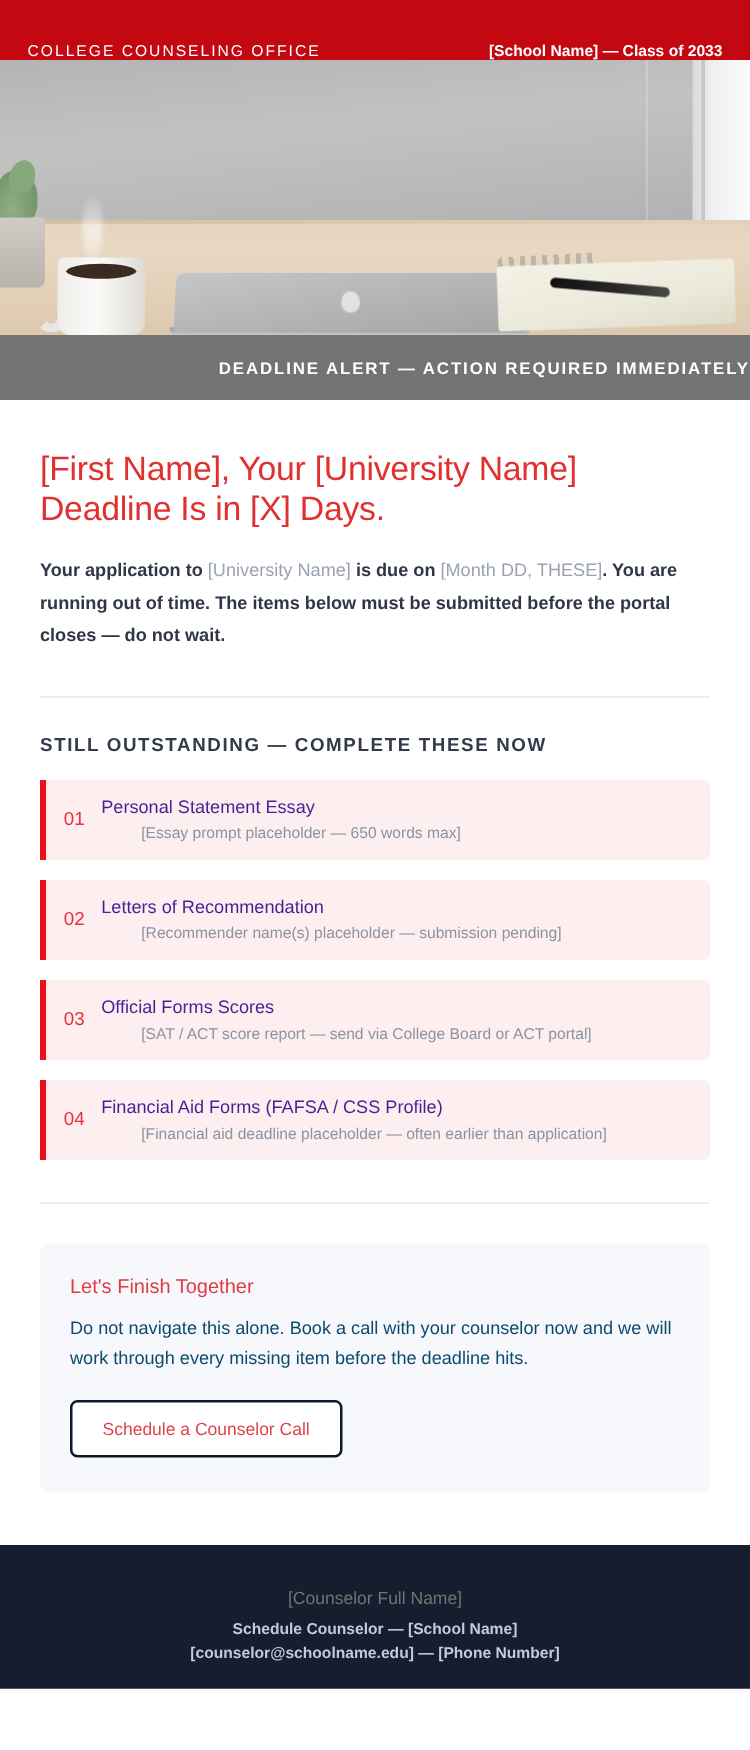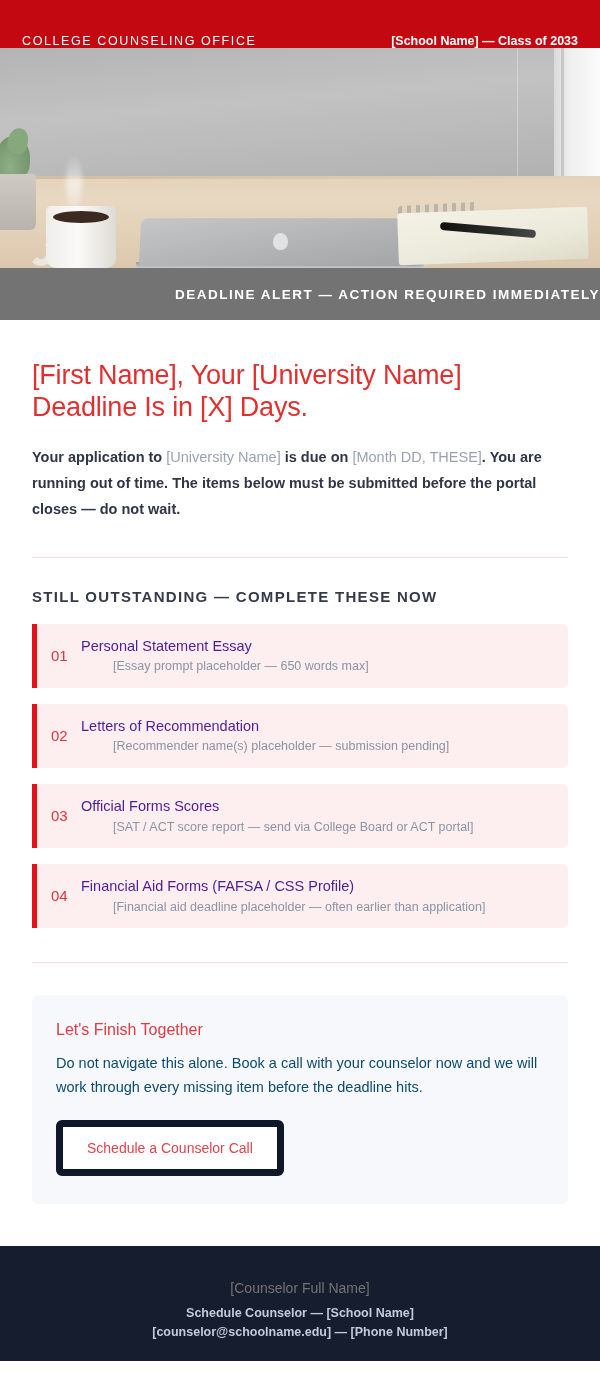--- a/index.html
+++ b/index.html
@@ -181,21 +181,21 @@
   }
 
   .card {
     margin-top: 32px; background: #f7f8fb; border-radius: 7px;
     padding: 26px 24px 28px;
   }
   .card-title { color: #e03a42; font-size: 16px; }
   .card-text { margin-top: 13px; font-size: 14.5px; line-height: 1.65; color: #0c4a6e; }
   .card-btn {
     display: inline-block; margin-top: 20px; background: #ffffff;
-    border: 7px solid #0f172a; color: #e0434b; border-radius: 6px;
+    border: 2px solid #0f172a; color: #e0434b; border-radius: 6px;
     padding: 13px 24px; font-size: 14px; cursor: pointer; font-family: inherit;
   }
 
   .spacer { height: 42px; }
 
   
   .footer { background: #161d2e; padding: 34px 40px 20px; text-align: center; }
   .f-name { color: #737373; font-size: 14px; }
   .f-role { color: #c3cad8; font-size: 12.5px; font-weight: 700; margin-top: 8px; line-height: 1.5; }
   .f-contact { color: #c3cad8; font-size: 12.5px; font-weight: 700; line-height: 1.5; }

